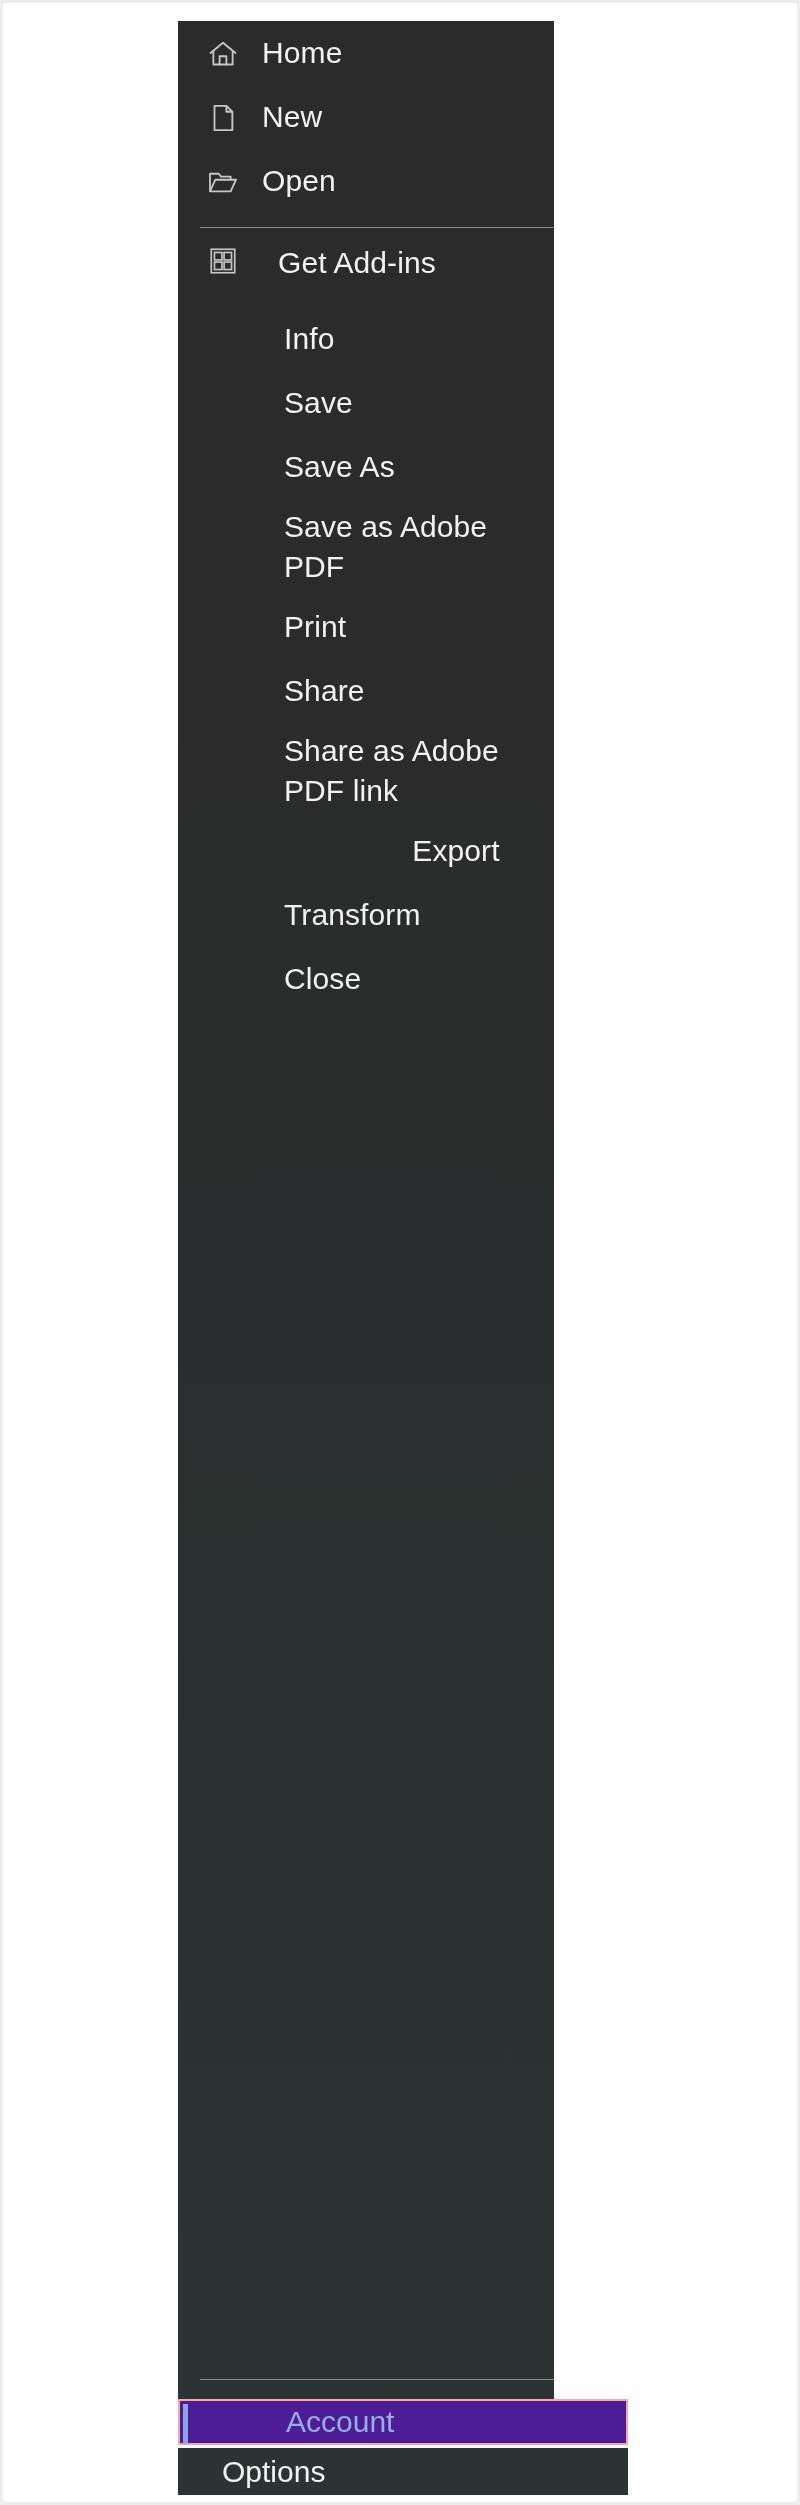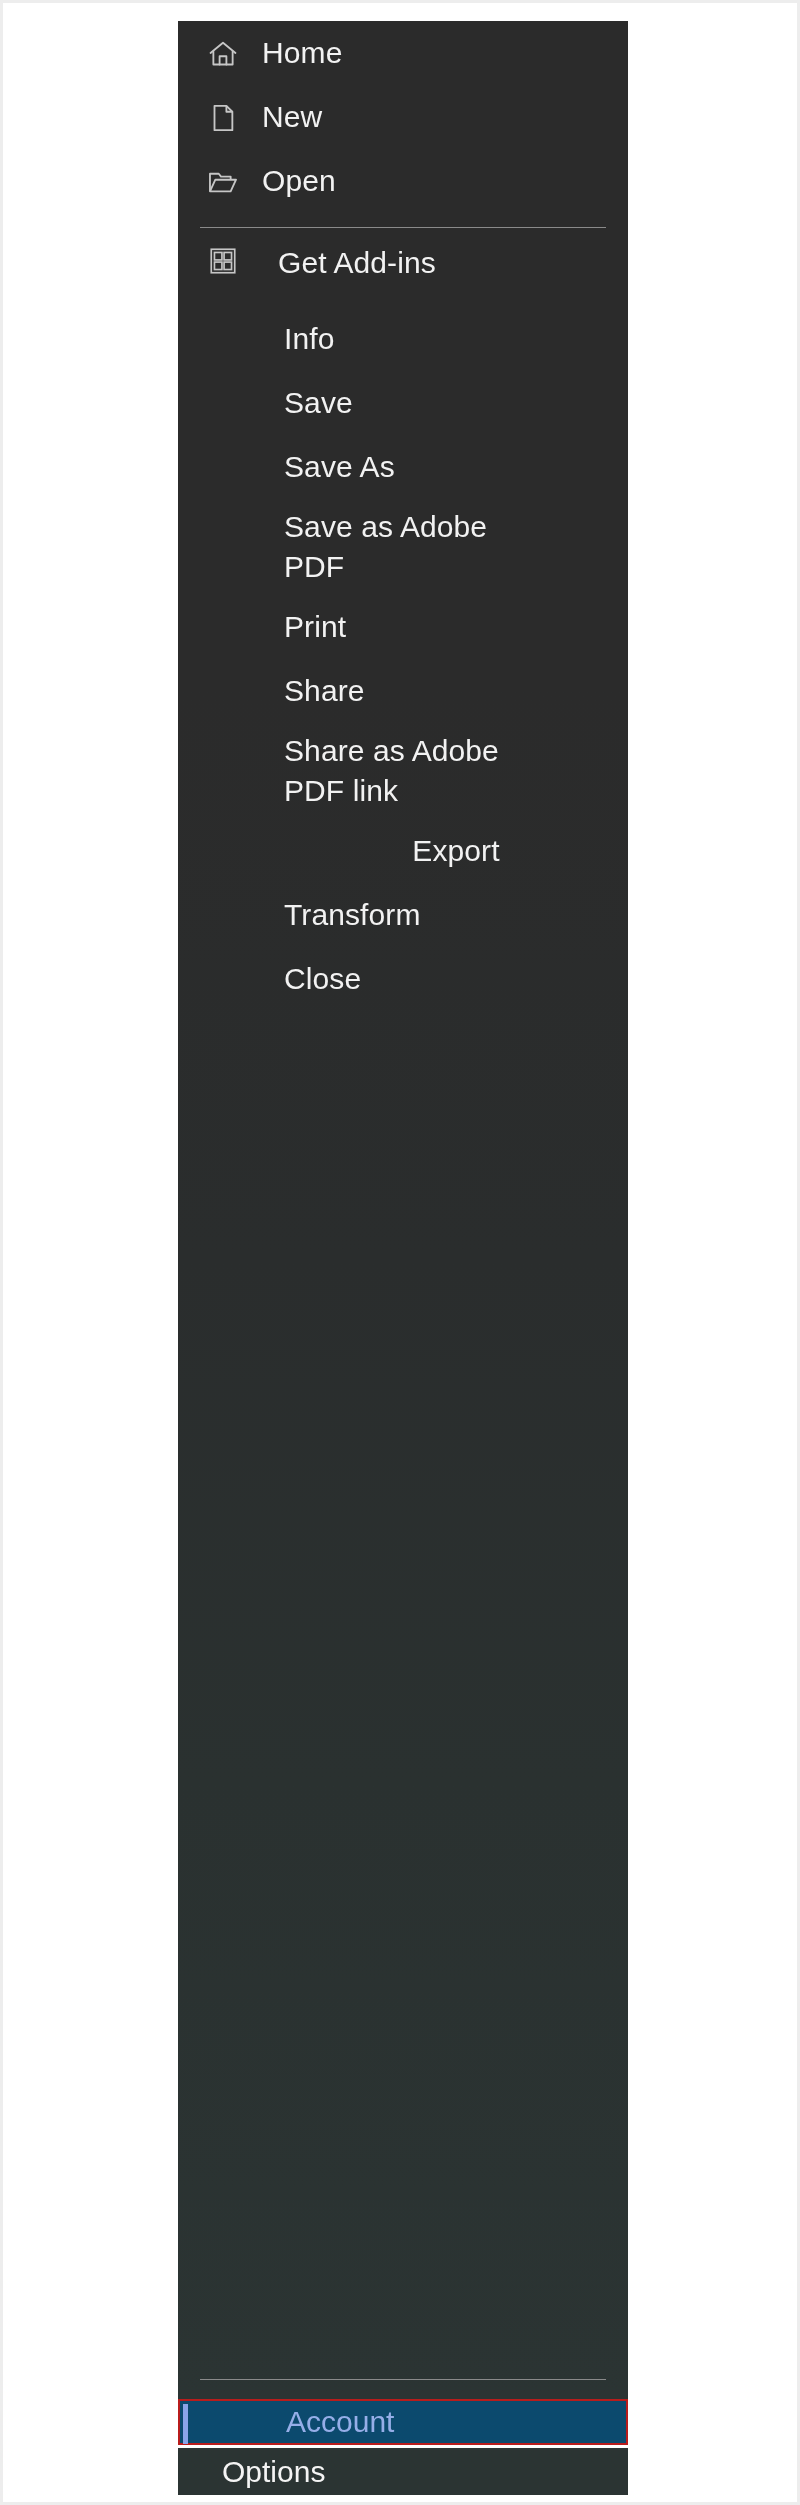--- a/index.html
+++ b/index.html
@@ -26,21 +26,21 @@
     border-top: 3px solid #ededed;
     border-right: 3px solid #ededed;
     border-bottom: 3px solid #ededed;
   }
 
   
   #backstage-panel {
     position: absolute;
     left: 175px;
     top: 18px;
-    width: 450px;
+    width: 376px;
     height: 2378px;
     background: linear-gradient(to bottom,
                 #2b2b2b 0%,
                 #2b2b2b 28%,
                 #2a2d2d 52%,
                 #2a3130 74%,
                 #2b3433 100%);
     box-sizing: border-box;
     overflow: hidden;
   }
@@ -88,23 +88,23 @@
     left: 175px;
     top: 2396px;
     width: 450px;
     height: 96px;
   }
   #account-row {
     position: absolute;
     left: 0; top: 0;
     width: 450px;
     height: 46px;
-    background: #0c4a6e;
-    box-sizing: border-box;
-    border: 2px solid #b91c1c;
+    background: #4c1d95;
+    box-sizing: border-box;
+    border: 2px solid #fca5a5;
     display: flex;
     align-items: center;
   }
   #account-accent {
     position: absolute;
     left: 3px;
     top: 3px;
     width: 5px;
     height: 40px;
     background: #8ba4e8;

